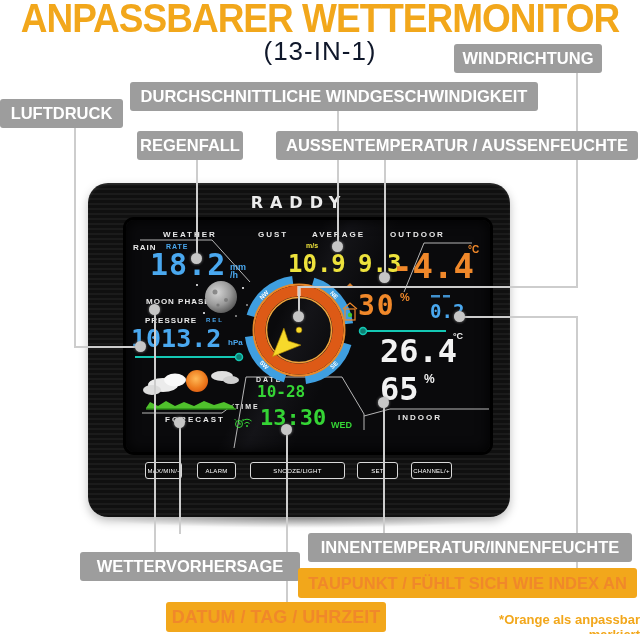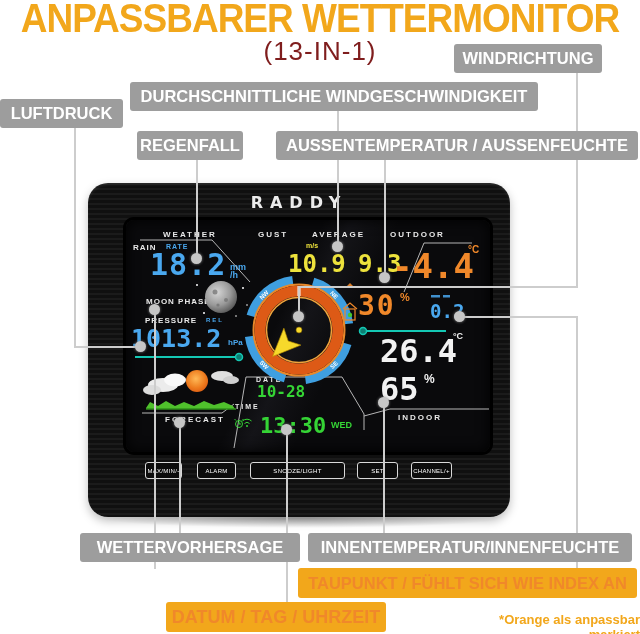--- a/index.html
+++ b/index.html
@@ -1,33 +1,33 @@
 <!DOCTYPE html>
 <html><head>
 <meta charset="utf-8">
 <style>
   html,body{margin:0;padding:0;background:#fff;}
   #canvas{position:relative;width:640px;height:634px;background:#ffffff;overflow:hidden;
           font-family:"Liberation Sans", sans-serif;}
   
   #title{position:absolute;left:0;top:-2px;width:640px;text-align:center;color:#F2A71B;
          font-size:37px;font-weight:800;letter-spacing:-1px;transform:scaleY(1.1);white-space:nowrap;}
-  #subtitle{position:absolute;left:0;top:36px;width:640px;text-align:center;color:#7f1d1d;
+  #subtitle{position:absolute;left:0;top:36px;width:640px;text-align:center;color:#0f172a;
             font-size:26px;font-weight:400;letter-spacing:1px;}
   
   .co{position:absolute;background:#9d9d9d;color:#fff;font-weight:700;font-size:16.5px;
       display:flex;align-items:center;justify-content:center;border-radius:3px;
       white-space:nowrap;z-index:6;}
   .co.orange{background:#F2A71B;}
   #co-wind{left:454px;top:44px;width:148px;height:29px;}
   #co-durch{left:130px;top:82px;width:408px;height:29px;}
   #co-luft{left:0px;top:99px;width:123px;height:29px;}
   #co-regen{left:137px;top:131px;width:106px;height:29px;}
   #co-aussen{left:276px;top:131px;width:362px;height:29px;}
-  #co-vorhersage{left:80px;top:533px;width:220px;height:29px;}
+  #co-vorhersage{left:80px;top:552px;width:220px;height:29px;}
   #co-innen{left:308px;top:533px;width:324px;height:29px;}
   #co-mond{left:42px;top:568px;width:134px;height:30px;}
   #co-taupunkt{left:298px;top:568px;width:339px;height:30px;}
   #co-datum{left:166px;top:602px;width:220px;height:30px;font-size:18px;}
   #note{position:absolute;left:446px;top:612px;width:194px;color:#F2A71B;font-size:13px;
         font-weight:600;z-index:6;text-align:right;}
   
   .ln{position:absolute;background:#cdcdcd;z-index:5;}
   .dot{position:absolute;width:11px;height:11px;border-radius:50%;background:#c6c6c6;
        box-shadow:0 0 3px rgba(140,140,140,.9);z-index:5;}
@@ -109,21 +109,21 @@
   <div class="stx seg yellow" style="left:288px;top:252px;font-size:24px;">10.9</div>
   <div class="stx seg yellow" style="left:358px;top:252px;font-size:24px;">9.3</div>
   <div class="stx seg orange" style="left:392px;top:249px;font-size:34px;">-4.4</div>
   <div class="stx orange" style="left:468px;top:244px;font-size:10px;font-weight:700;">°C</div>
   <div class="stx seg orange" style="left:358px;top:292px;font-size:28px;letter-spacing:2px;">30</div>
   <div class="stx orange" style="left:400px;top:291px;font-size:11px;font-weight:700;">%</div>
   <div class="stx seg blue" style="left:430px;top:302px;font-size:19px;">0.2</div>
   <div class="stx seg blue" style="left:131px;top:326px;font-size:25px;">1013.2</div>
   <div class="stx blue" style="left:228px;top:338px;font-size:8px;font-weight:700;">hPa</div>
   <div class="stx seg green" style="left:257px;top:384px;font-size:16px;">10-28</div>
-  <div class="stx seg green" style="left:260px;top:407px;font-size:22px;margin-top:8px;">13:30</div>
+  <div class="stx seg green" style="left:260px;top:407px;font-size:22px;">13:30</div>
   <div class="stx green" style="left:331px;top:420px;font-size:9px;font-weight:700;">WED</div>
   <div class="stx seg white" style="left:380px;top:335px;font-size:32px;">26.4</div>
   <div class="stx white" style="left:453px;top:331px;font-size:9px;font-weight:700;">°C</div>
   <div class="stx seg white" style="left:380px;top:373px;font-size:32px;">65</div>
   <div class="stx white" style="left:424px;top:372px;font-size:12px;font-weight:700;">%</div>
 
   <svg id="gfx" width="640" height="634" viewBox="0 0 640 634">
     <defs>
       <radialGradient id="moong" cx="38%" cy="35%" r="75%">
         <stop offset="0%" stop-color="#d6d6d6"></stop>

